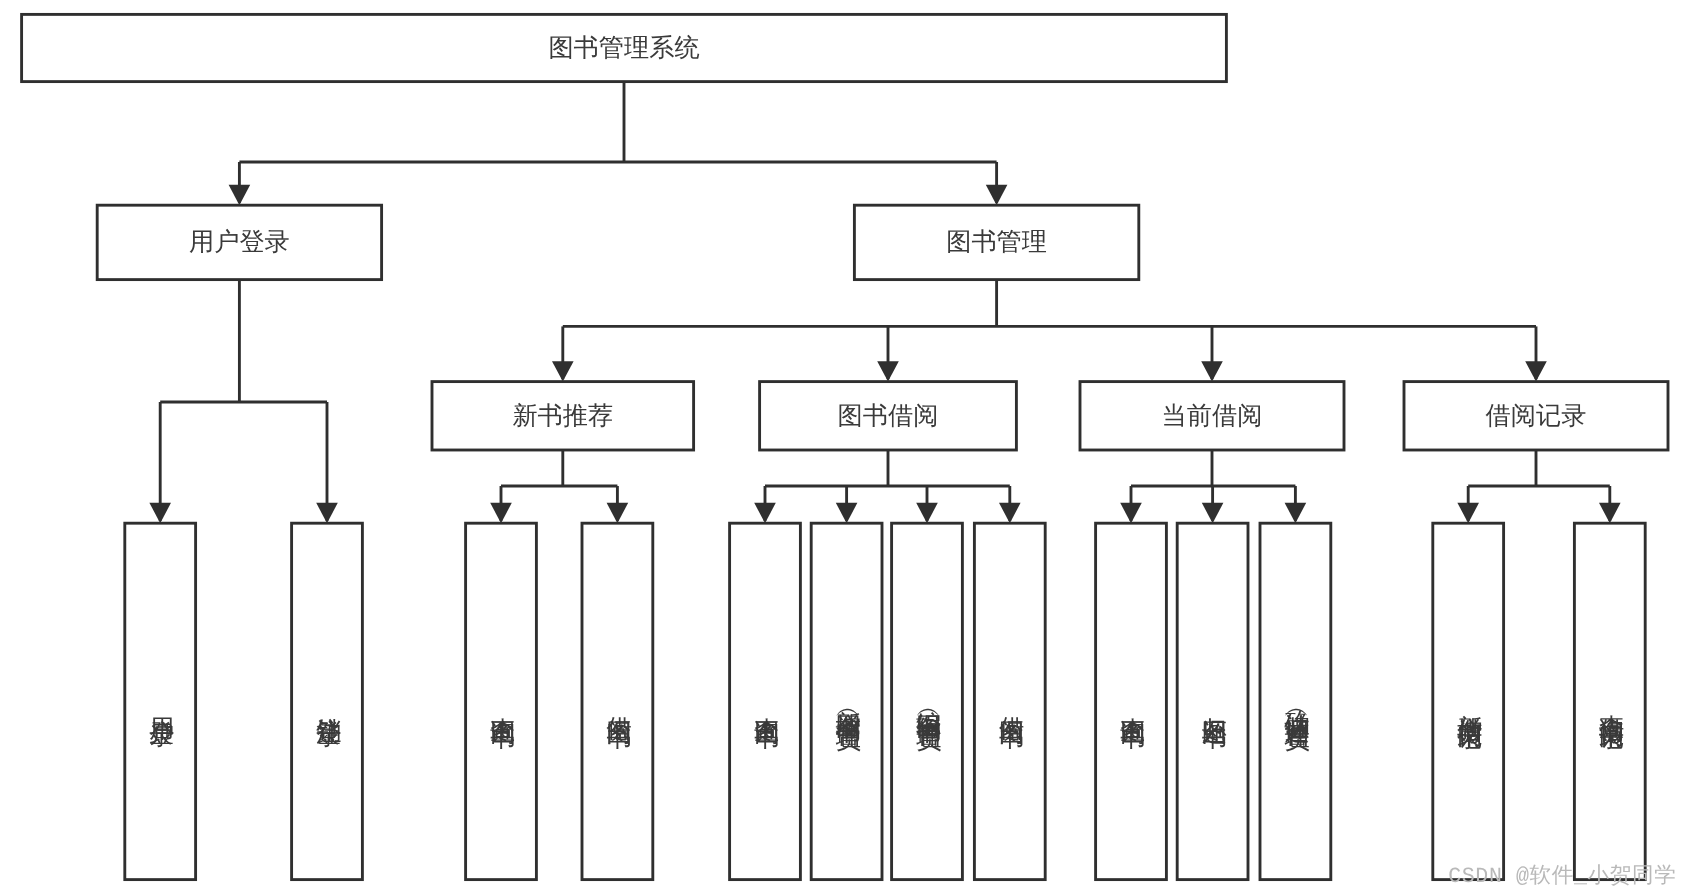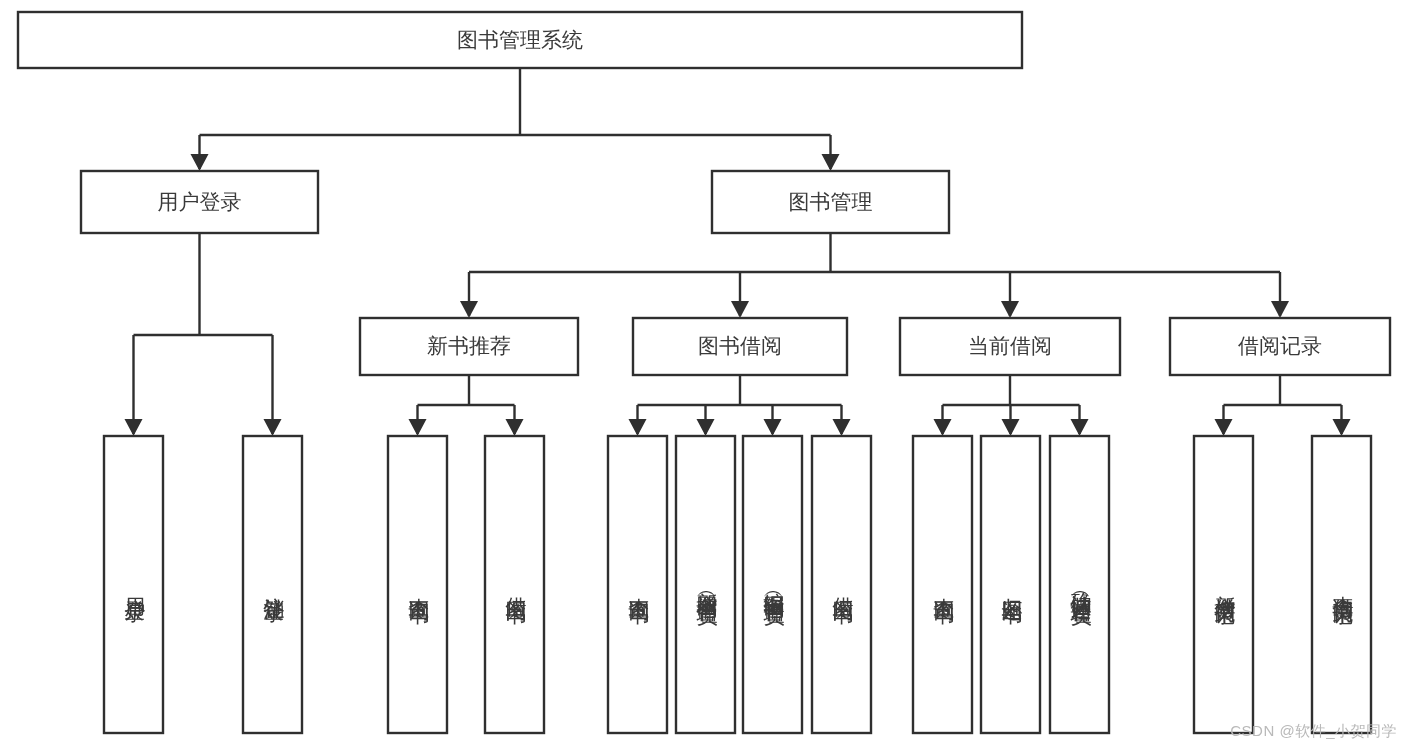--- a/index.html
+++ b/index.html
@@ -54,22 +54,22 @@
     stroke-linecap: butt;
   }
   .arrow-head {
     fill: #2f2f2f;
     stroke: none;
   }
   .watermark {
     position: absolute;
     right: 8px;
     bottom: 6px;
-    font-family: Liberation Sans, sans-serif;
-    font-size: 15px;
+    font-family: Liberation Mono, monospace;
+    font-size: 18px;
     color: #b9b9b9;
     white-space: nowrap;
     letter-spacing: 0.5px;
   }
 </style>
 </head>
 <body>
 
 <div id="diagram-root">
   <svg id="tree-svg" viewBox="0 0 1405 747">

